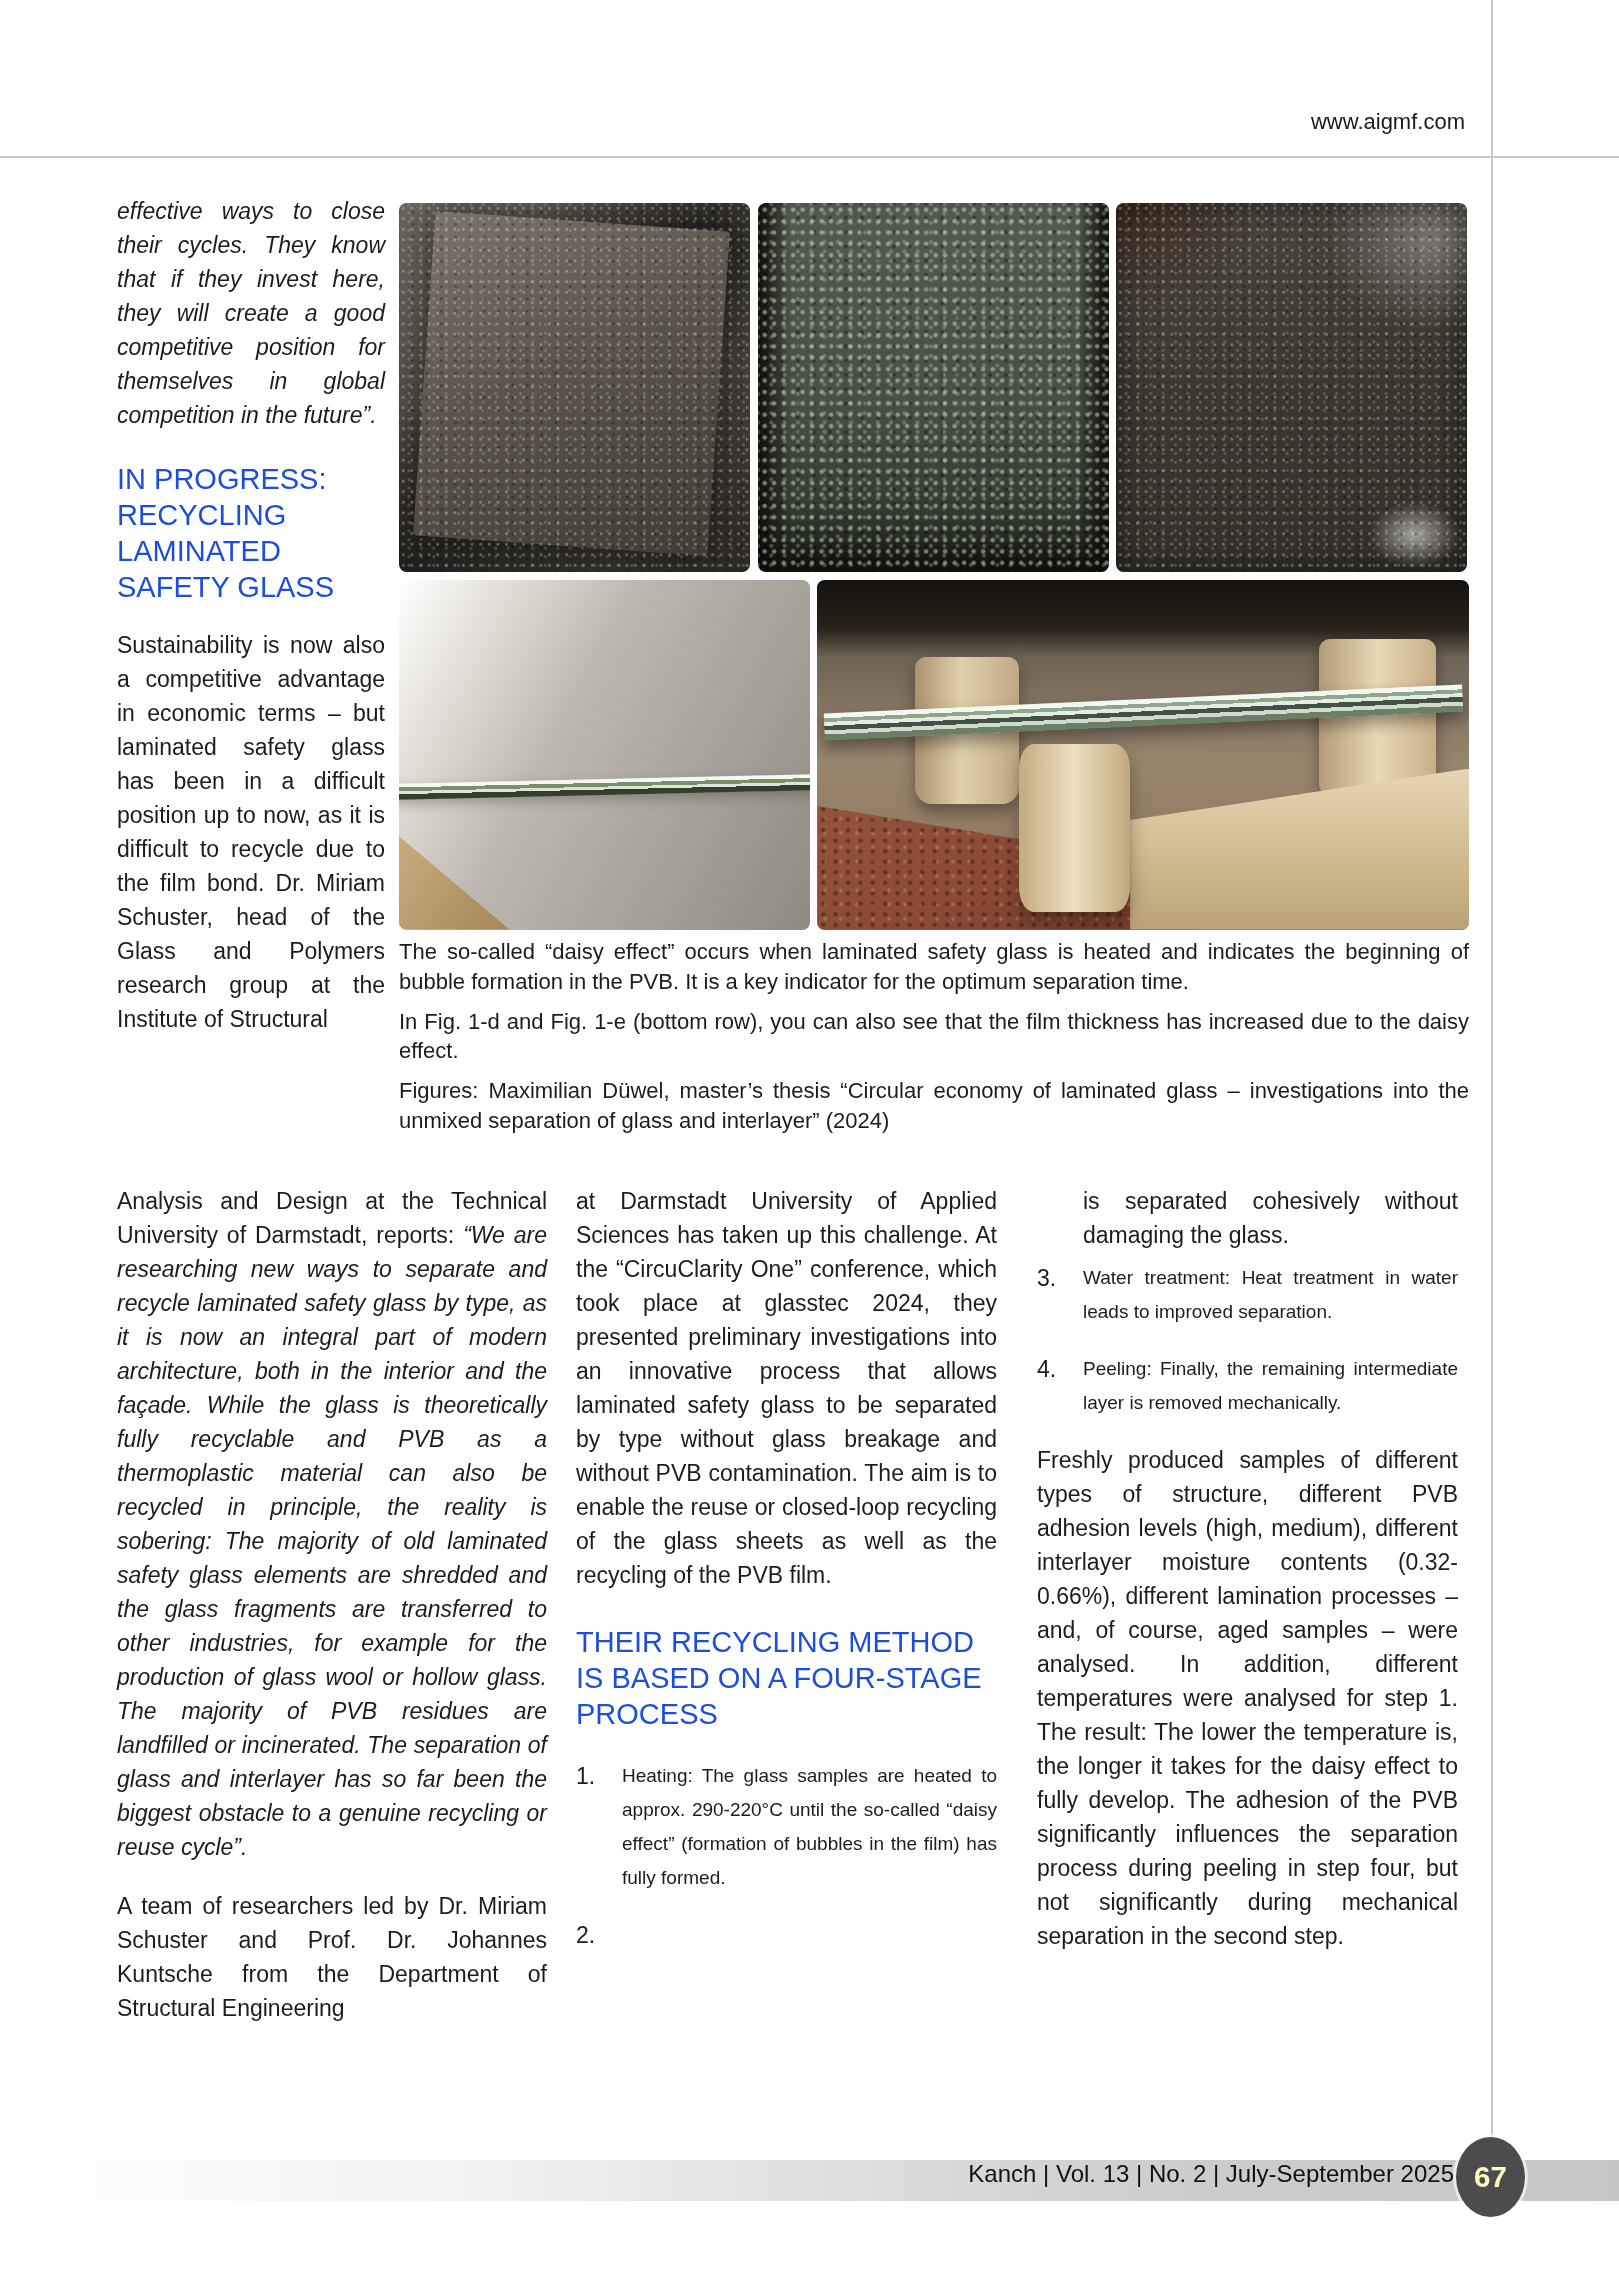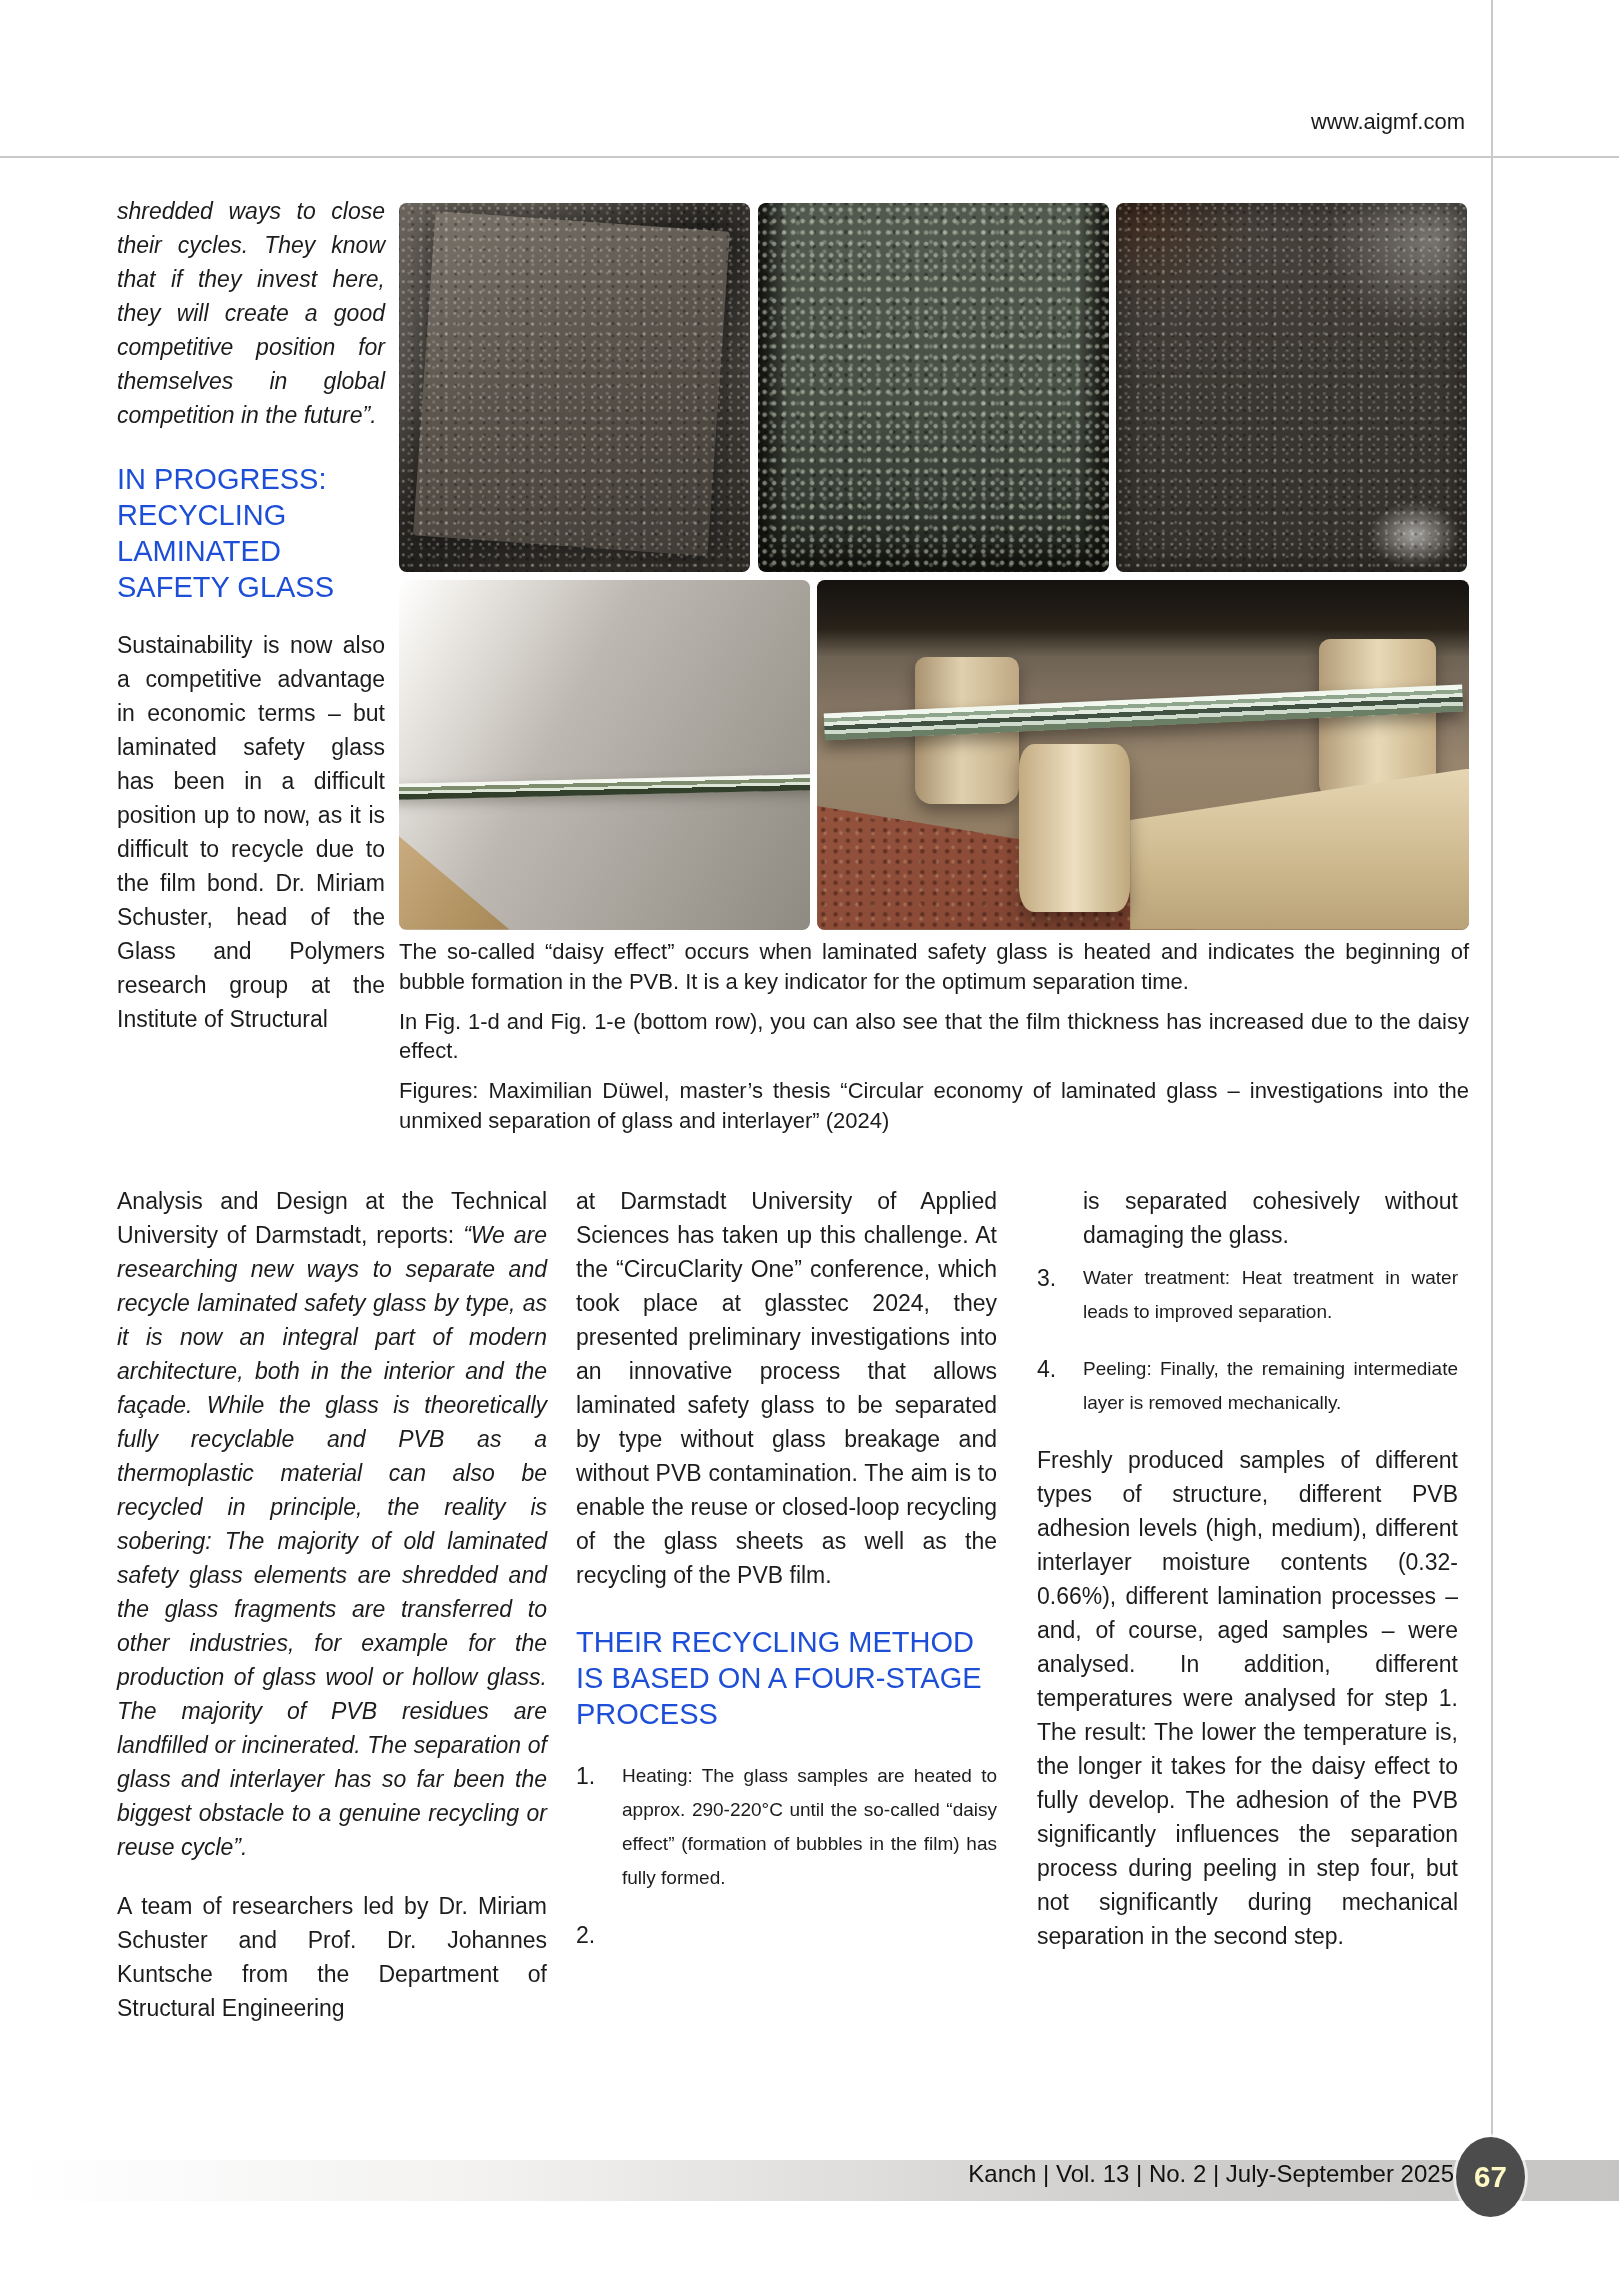--- a/index.html
+++ b/index.html
@@ -131,21 +131,21 @@
 </head>
 <body>
 
 <div class="page">
 
   <div class="header-url">www.aigmf.com</div>
   <div class="hrule"></div>
   <div class="vrule"></div>
 
   <section class="col-narrow">
-    <p class="italic quote-cont">shredded ways to close their cycles. They know that if they invest here, they will create a good competitive position for themselves in global competition in the future”.</p>
+    <p class="italic quote-cont">effective ways to close their cycles. They know that if they invest here, they will create a good competitive position for themselves in global competition in the future”.</p>
     <h2>IN PROGRESS: RECYCLING LAMINATED SAFETY GLASS</h2>
     <p>Sustainability is now also a competitive advantage in economic terms – but laminated safety glass has been in a difficult position up to now, as it is difficult to recycle due to the film bond. Dr. Miriam Schuster, head of the Glass and Polymers research group at the Institute of Structural</p>
   </section>
 
   <figure class="figure-block">
     <div class="photo-row-top">
       <div class="photo" id="fig-a">
         <div class="plate-a"></div>
         <div class="speck"></div>
       </div>

